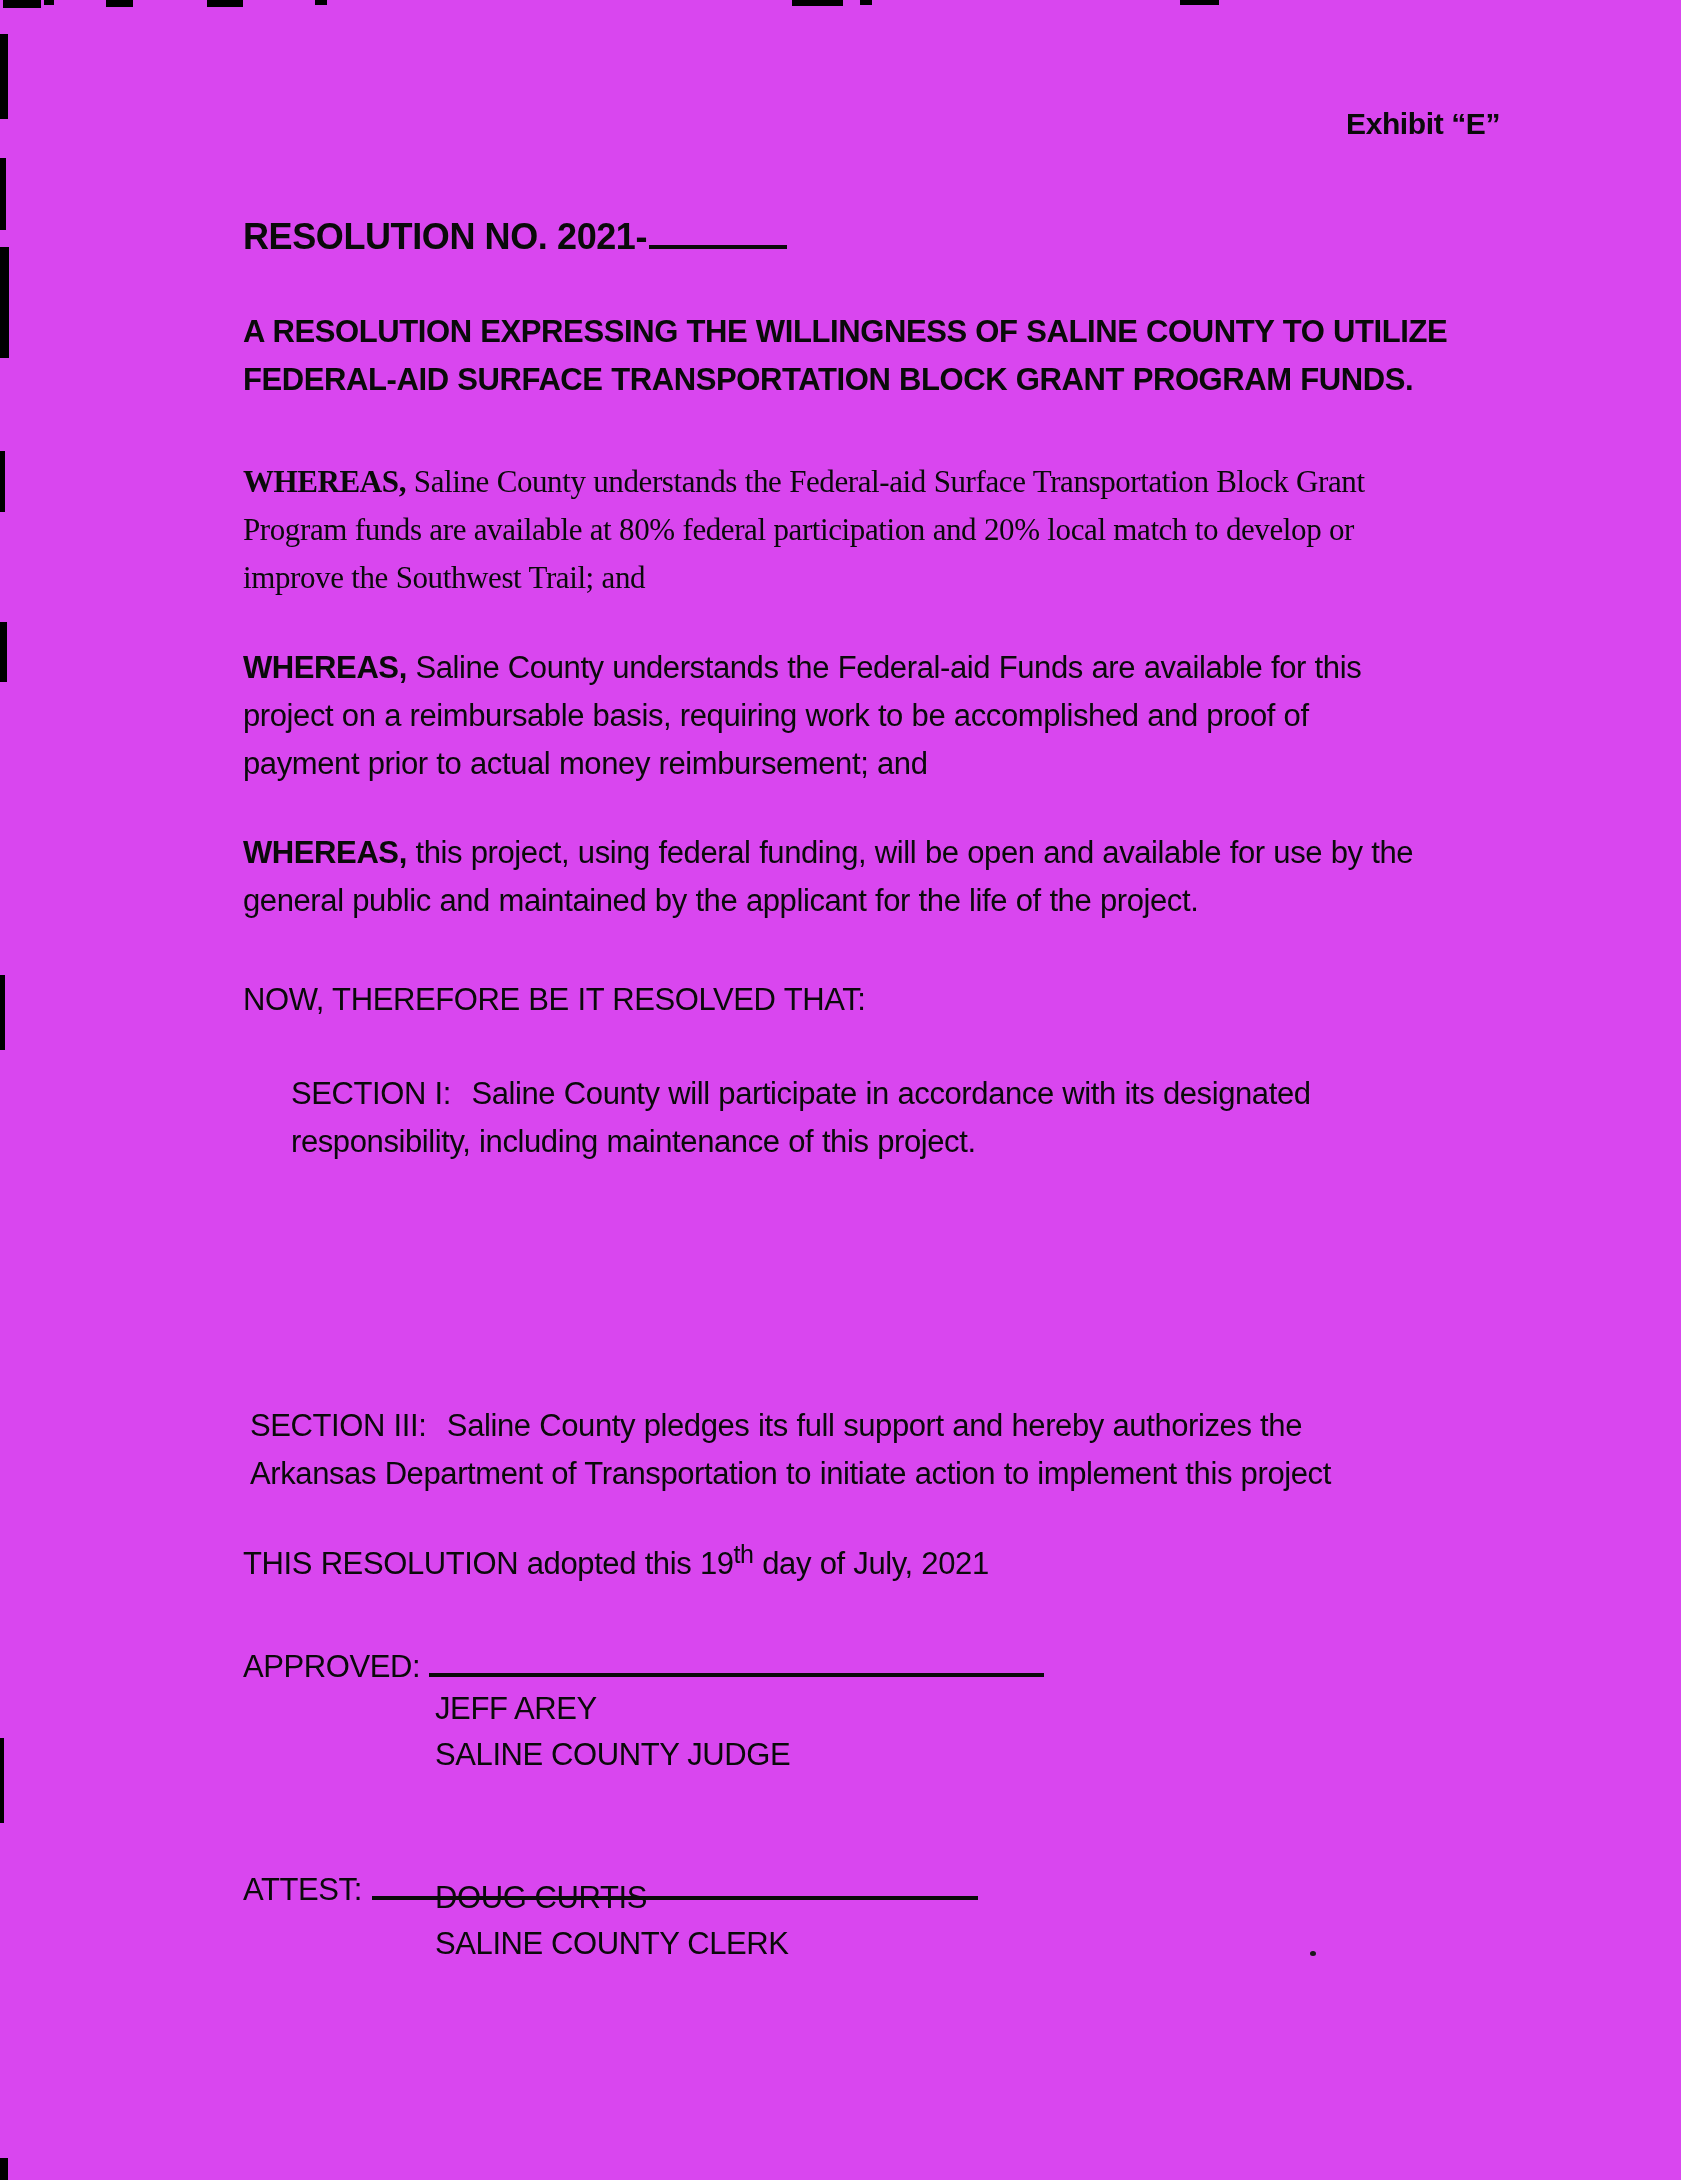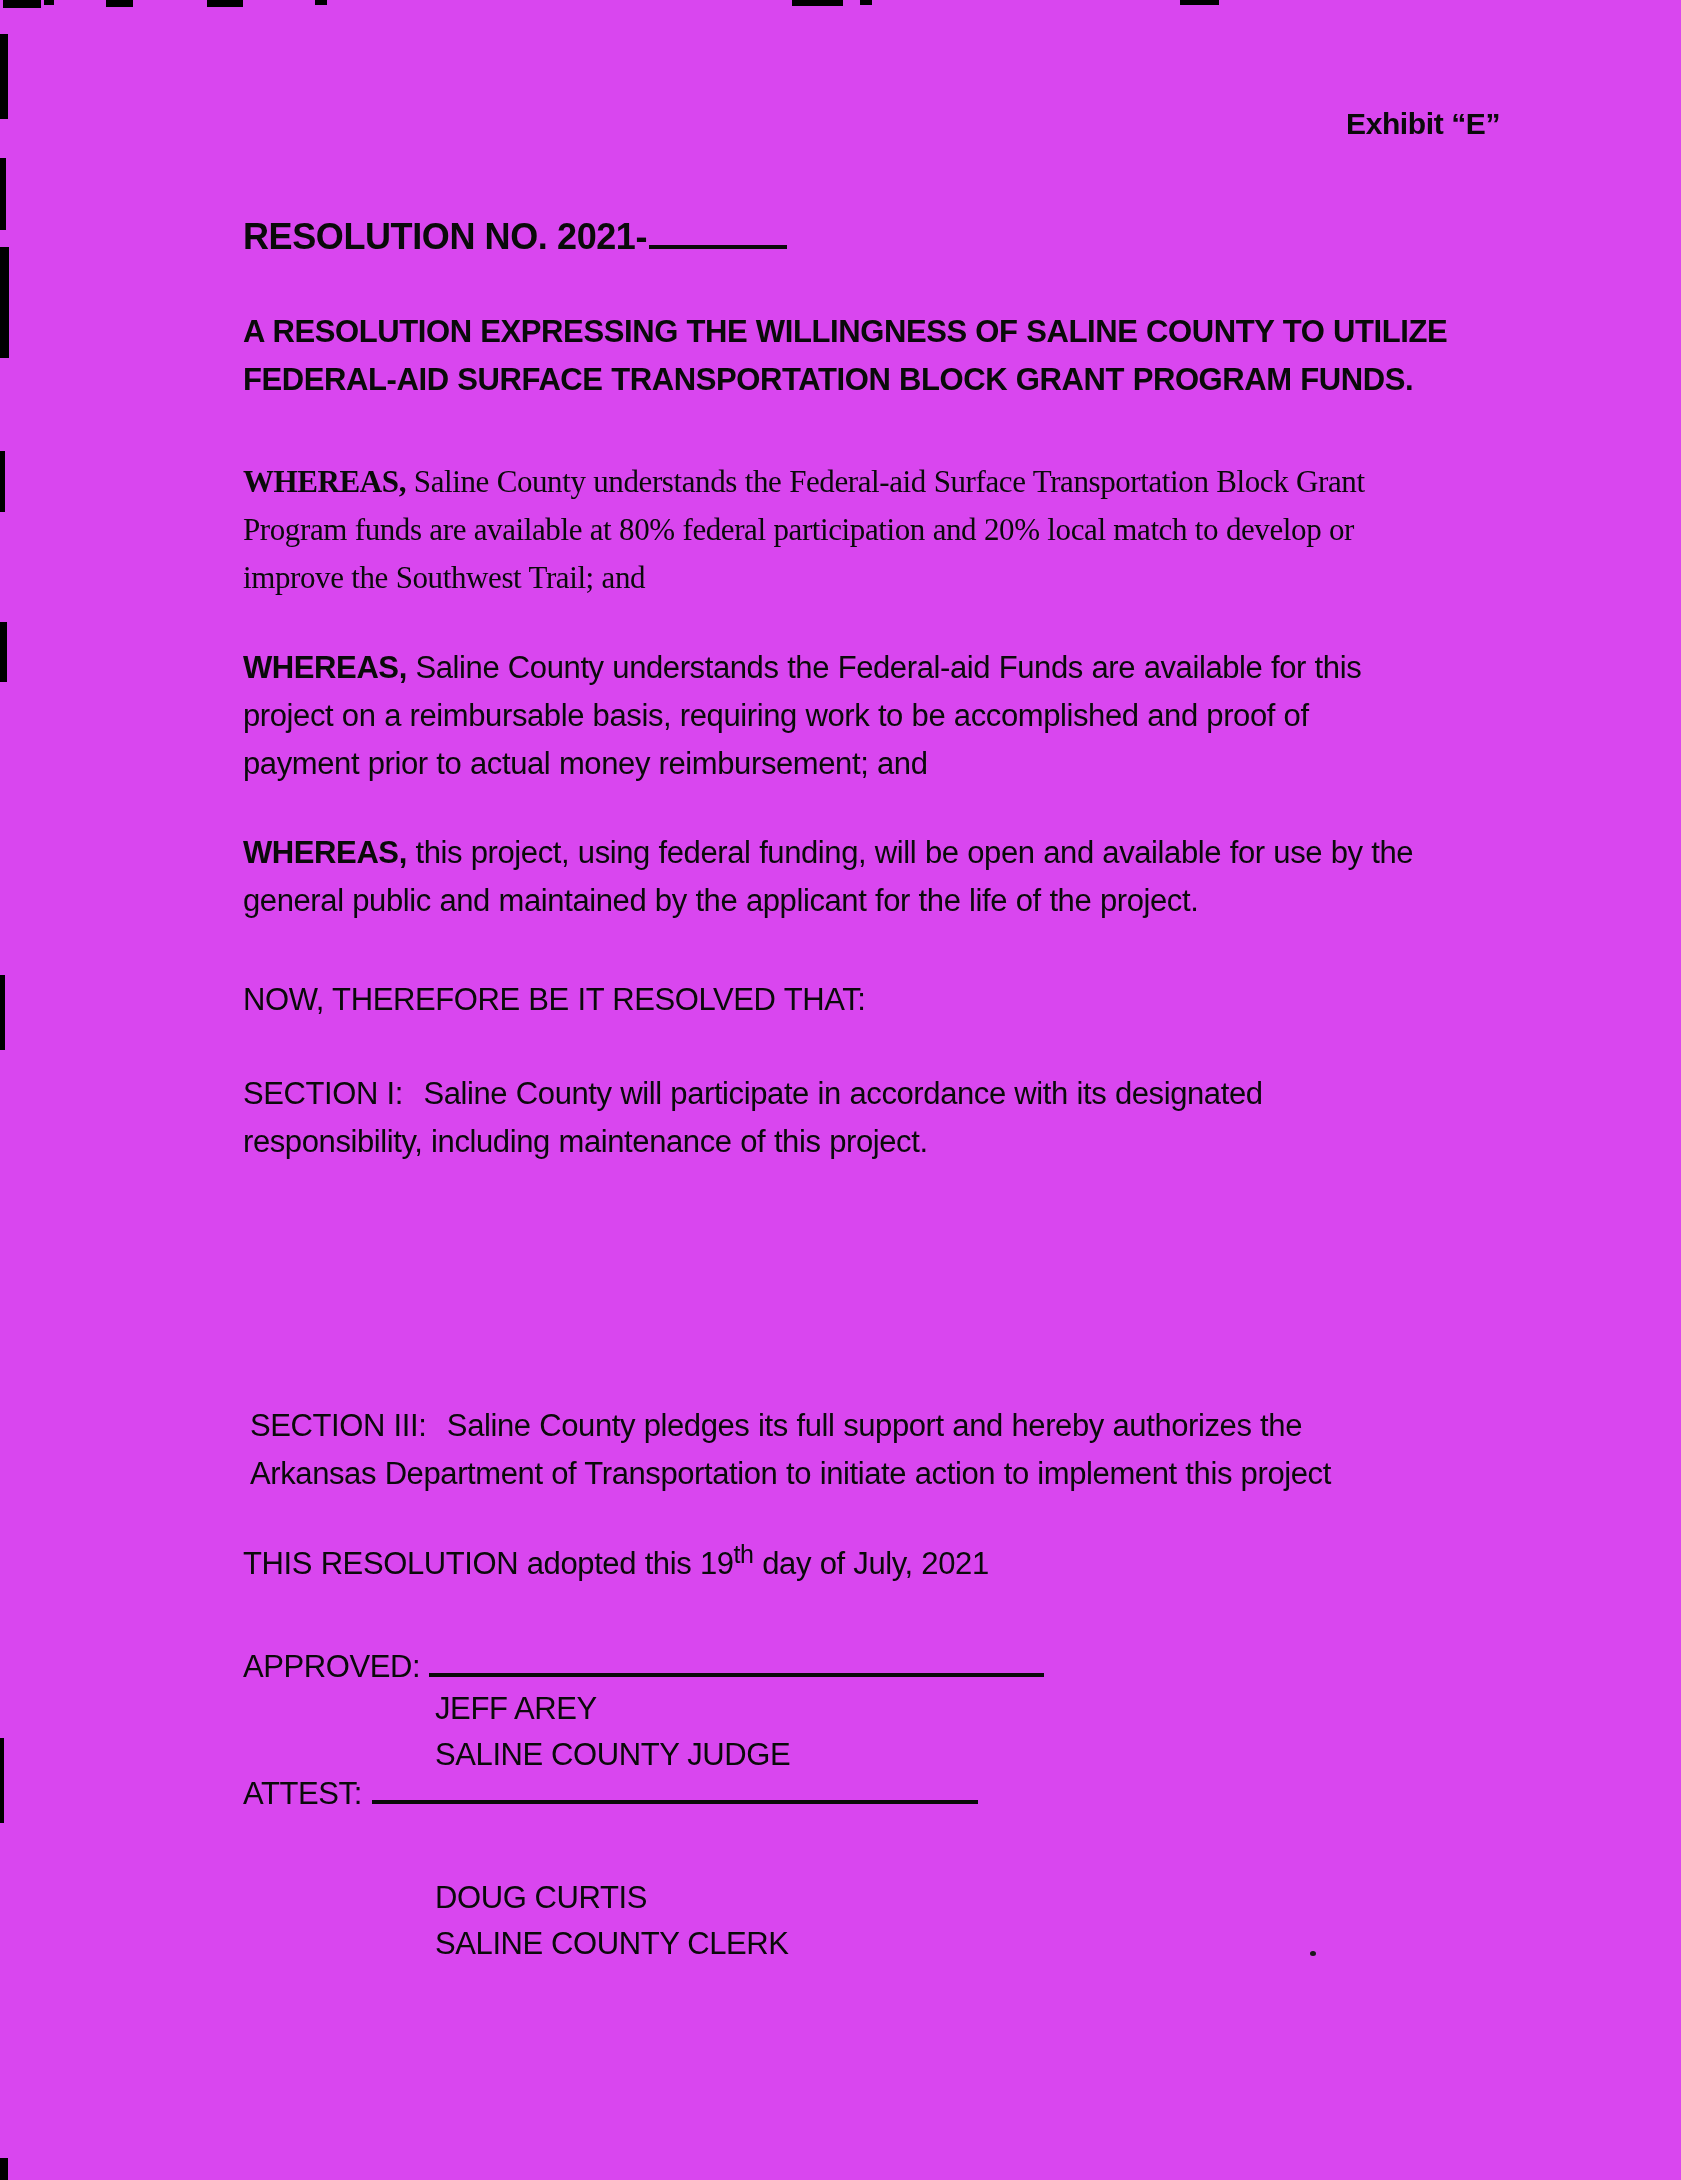--- a/index.html
+++ b/index.html
@@ -49,40 +49,40 @@
     border-bottom: 4.3px solid #0a0a0a;
     height: 34px;
     vertical-align: baseline;
     margin-left: 1.7px;
   }
   .title-block { top: 308px; width: 1329px; font-weight: bold; }
   .whereas-1 { top: 458px; font-family: Liberation Serif, serif; }
   .whereas-2 { top: 644px; }
   .whereas-3 { top: 829px; }
   .resolved-line { top: 976px; font-weight: normal; }
-  .section-1 { top: 1070px; }
+  .section-1 { top: 1070px; margin-left: 48px; }
   .section-2 { top: 1212px; }
   .section-3 { top: 1402px; left: 250px; }
   .adoption-line { top: 1540px; }
   .section-label { margin-right: 20.4px; }
   .adoption-sup {
     font-size: 25px;
     vertical-align: super;
     line-height: 0;
   }
   .sig-row {
     position: absolute;
     left: 243px;
     font-size: 31px;
     line-height: 43px;
     letter-spacing: -0.4px;
     white-space: nowrap;
   }
   .approved-row { top: 1637px; }
-  .attest-row { top: 1764px; }
+  .attest-row { top: 1860px; }
   .sig-line {
     display: inline-block;
     border-bottom: 4.3px solid #0a0a0a;
     height: 36px;
     vertical-align: baseline;
   }
   .approved-line { width: 615px; margin-left: 8.5px; }
   .attest-line { width: 606px; margin-left: 10.2px; }
   .sig-name {
     position: absolute;

